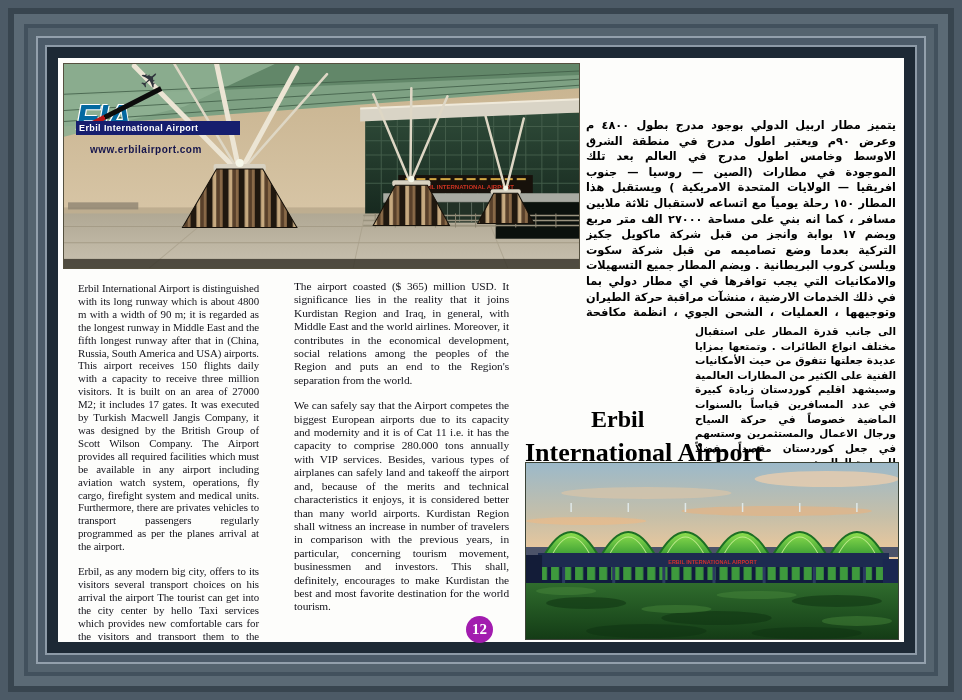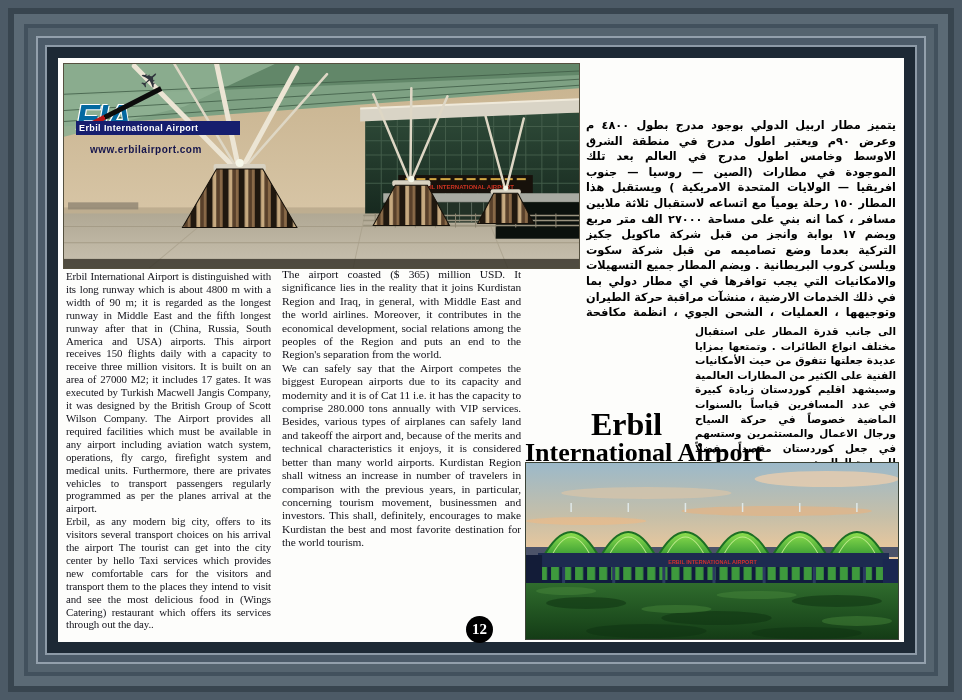--- a/index.html
+++ b/index.html
@@ -64,38 +64,38 @@
   .ar-p1{
     position:absolute;left:528px;top:60px;width:310px;height:204px;overflow:hidden;
     font-size:11.3px;font-weight:bold;line-height:15.6px;text-align:justify;
   }
   .ar-p2{
     position:absolute;left:637px;top:266px;width:201px;height:138px;overflow:hidden;
     font-size:10.4px;font-weight:bold;line-height:14.6px;text-align:justify;
   }
   
   .col{position:absolute;color:#12121a;text-align:justify;}
-  .col p{margin:0;}
+  .col p{margin:12px;}
   .col-left{left:8px;top:212px;width:205px;height:370px;overflow:hidden;
     font-size:10.9px;line-height:12.9px;letter-spacing:-0.1px;}
   .col-mid{left:224px;top:210px;width:239px;height:374px;overflow:hidden;
     font-size:11.4px;line-height:13.4px;letter-spacing:-0.1px;}
   
   .h-erbil{
     position:absolute;left:533px;top:348px;
-    font-size:32px;font-weight:bold;color:#000;
+    font-size:24px;font-weight:bold;color:#000;
   }
   .h-intl{
     position:absolute;left:467px;top:380px;
     font-size:26px;font-weight:bold;color:#000;white-space:nowrap;
   }
   
   .pagenum{
     position:absolute;left:408px;top:558px;width:27px;height:27px;border-radius:50%;
-    background:#000000;color:#ffffff;text-align:center;
+    background:#a21caf;color:#ffffff;text-align:center;
     font-size:15px;font-weight:bold;line-height:27px;
   }
 </style>
 </head>
 <body>
 
 <div class="page">
 
   <div class="photo-top">
     <svg viewBox="0 0 513 202" preserveAspectRatio="none">

